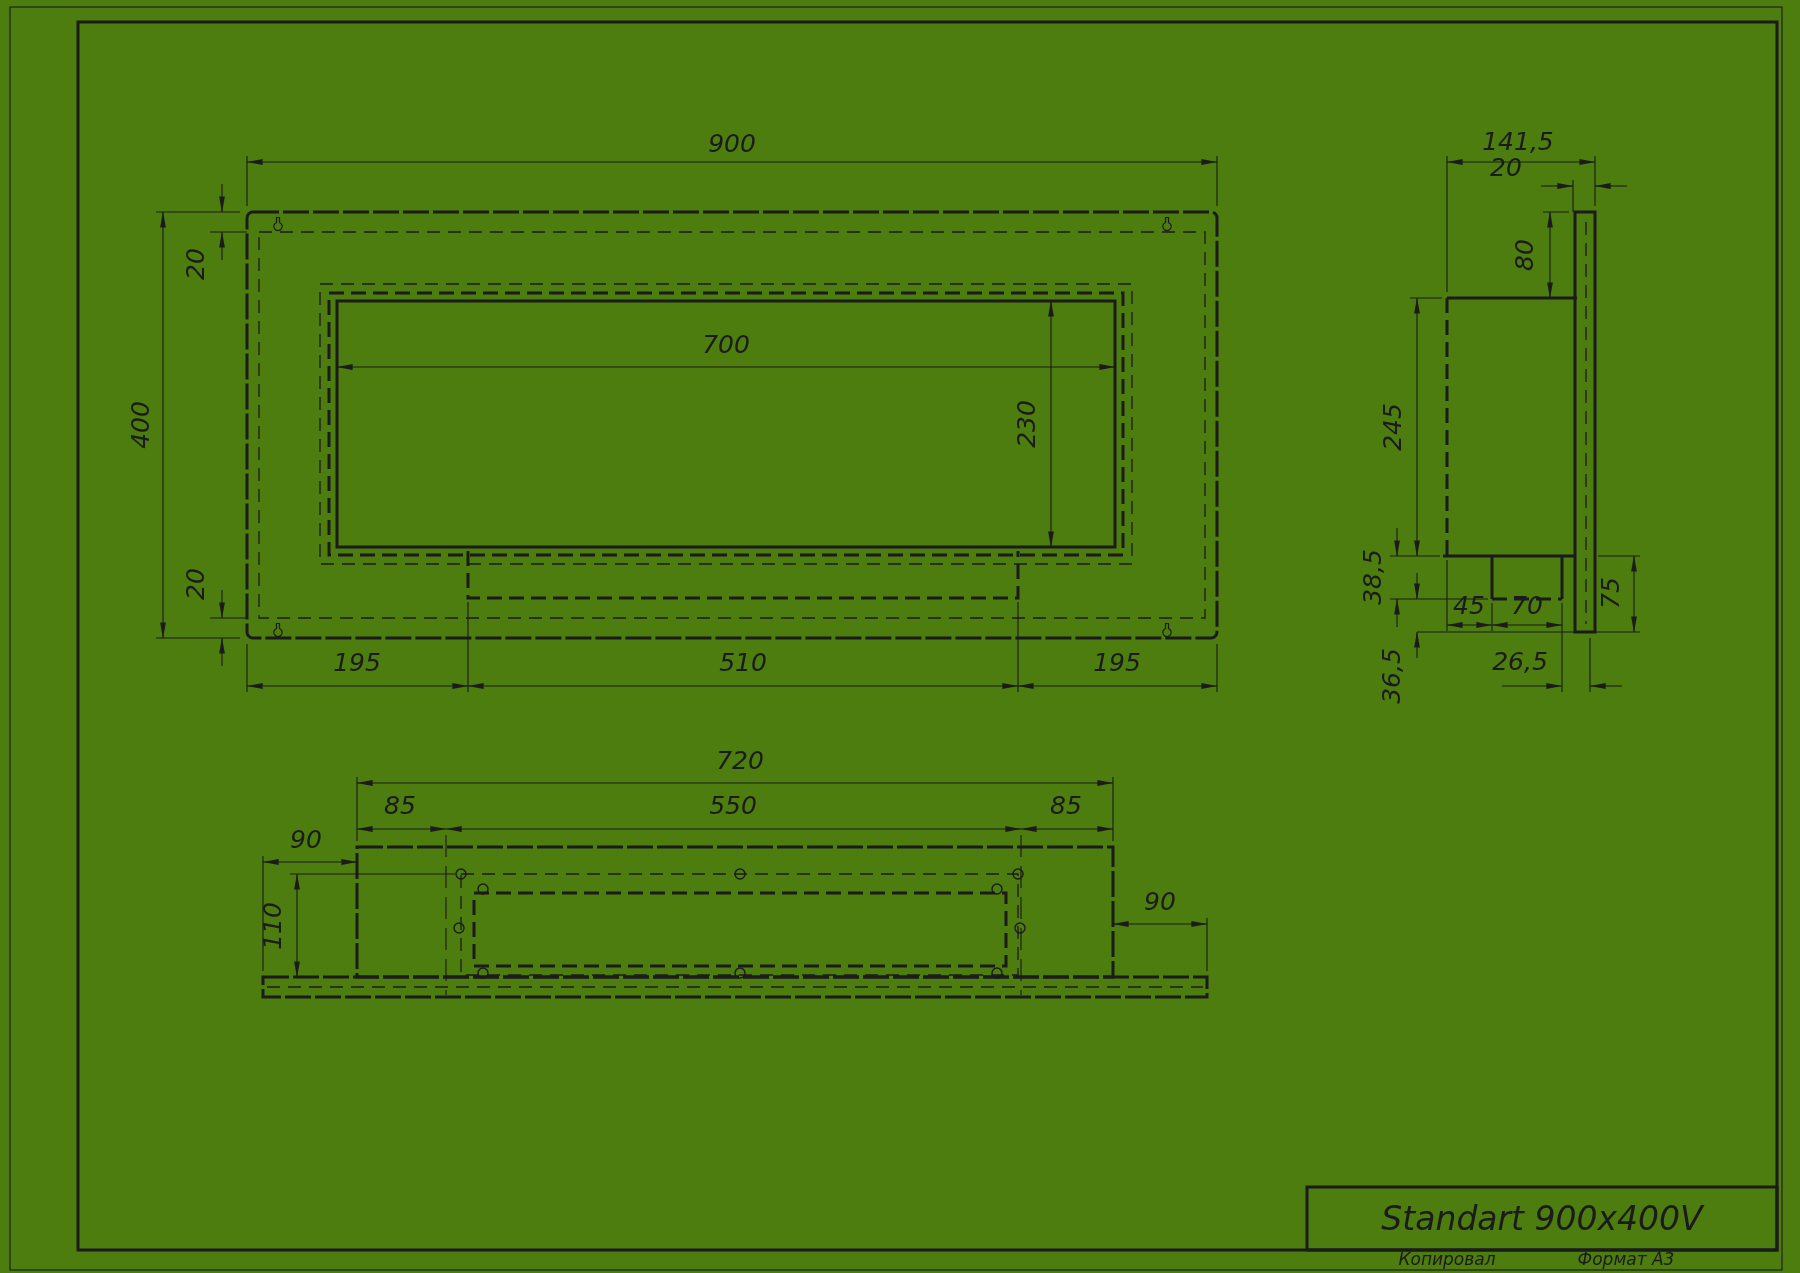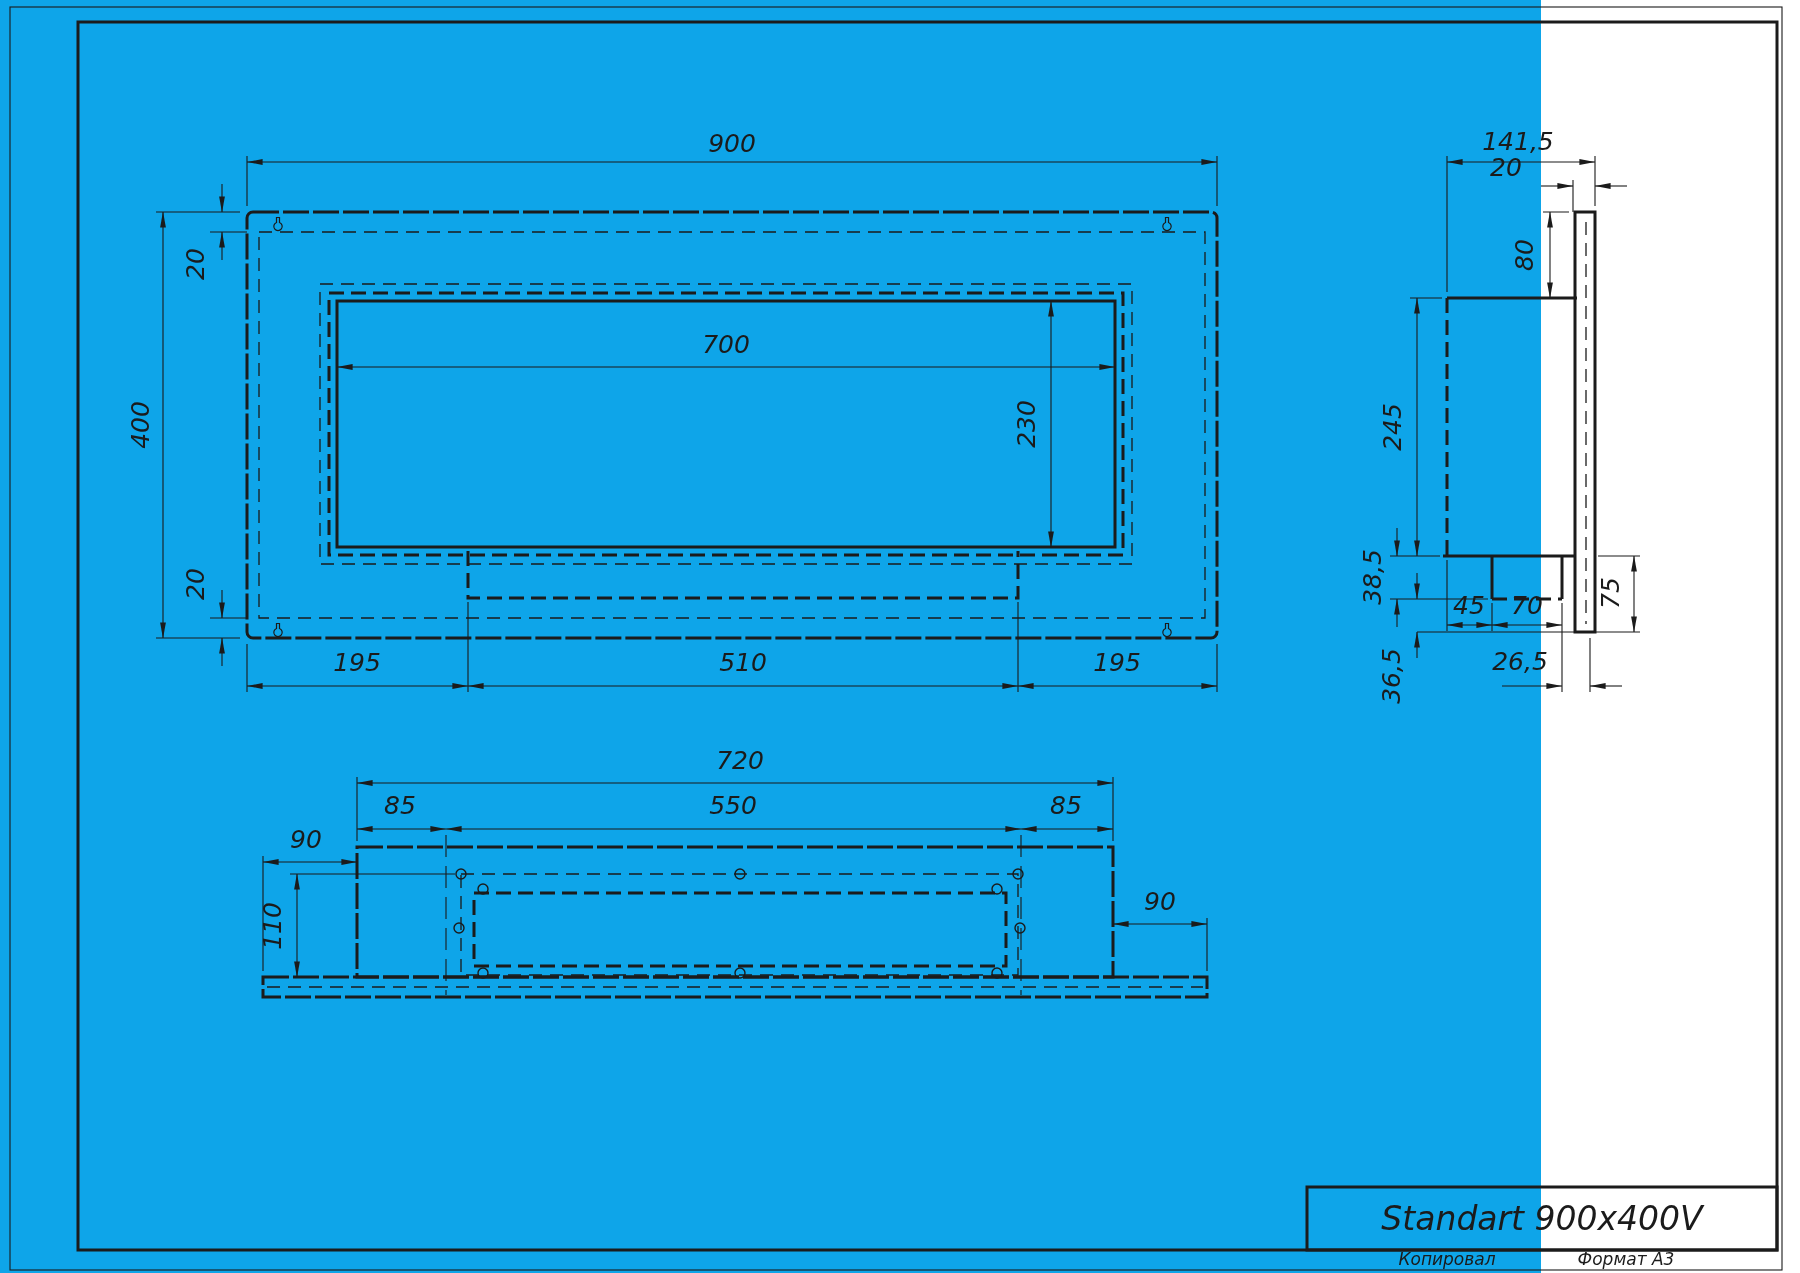--- a/index.html
+++ b/index.html
@@ -1,16 +1,16 @@
 <!DOCTYPE html>
 <html><head>
 <meta charset="utf-8">
 <style>
   html,body { margin:0; padding:0; background:#ffffff; }
-  .sheet { width:1541px; height:1273px; position:relative; background:#0ea5e9; }
+  .sheet { width:1800px; height:1273px; position:relative; background:#4d7c0f; }
   svg { display:block; }
   .ln-thick { stroke:#1b1b1b; stroke-width:3;   fill:none; stroke-linecap:butt; }
   .ln-tick  { stroke:#1b1b1b; stroke-width:3;   fill:none; stroke-dasharray:26 4; }
   .ln-thin  { stroke:#1b1b1b; stroke-width:1.1; fill:none; }
   .ln-dashL { stroke:#1b1b1b; stroke-width:1.3; fill:none; stroke-dasharray:13 8; }
   .ln-dashH { stroke:#1b1b1b; stroke-width:3;   fill:none; stroke-dasharray:15 7; }
   .ln-dashT { stroke:#1b1b1b; stroke-width:1.1; fill:none; stroke-dasharray:22 9; }
   .dim      { stroke:#1b1b1b; stroke-width:1.1; fill:none; }
   .hole     { stroke:#1b1b1b; stroke-width:1.4; fill:none; }
   .dt  { font-family:"DejaVu Sans", sans-serif; font-style:italic; font-size:25px;

